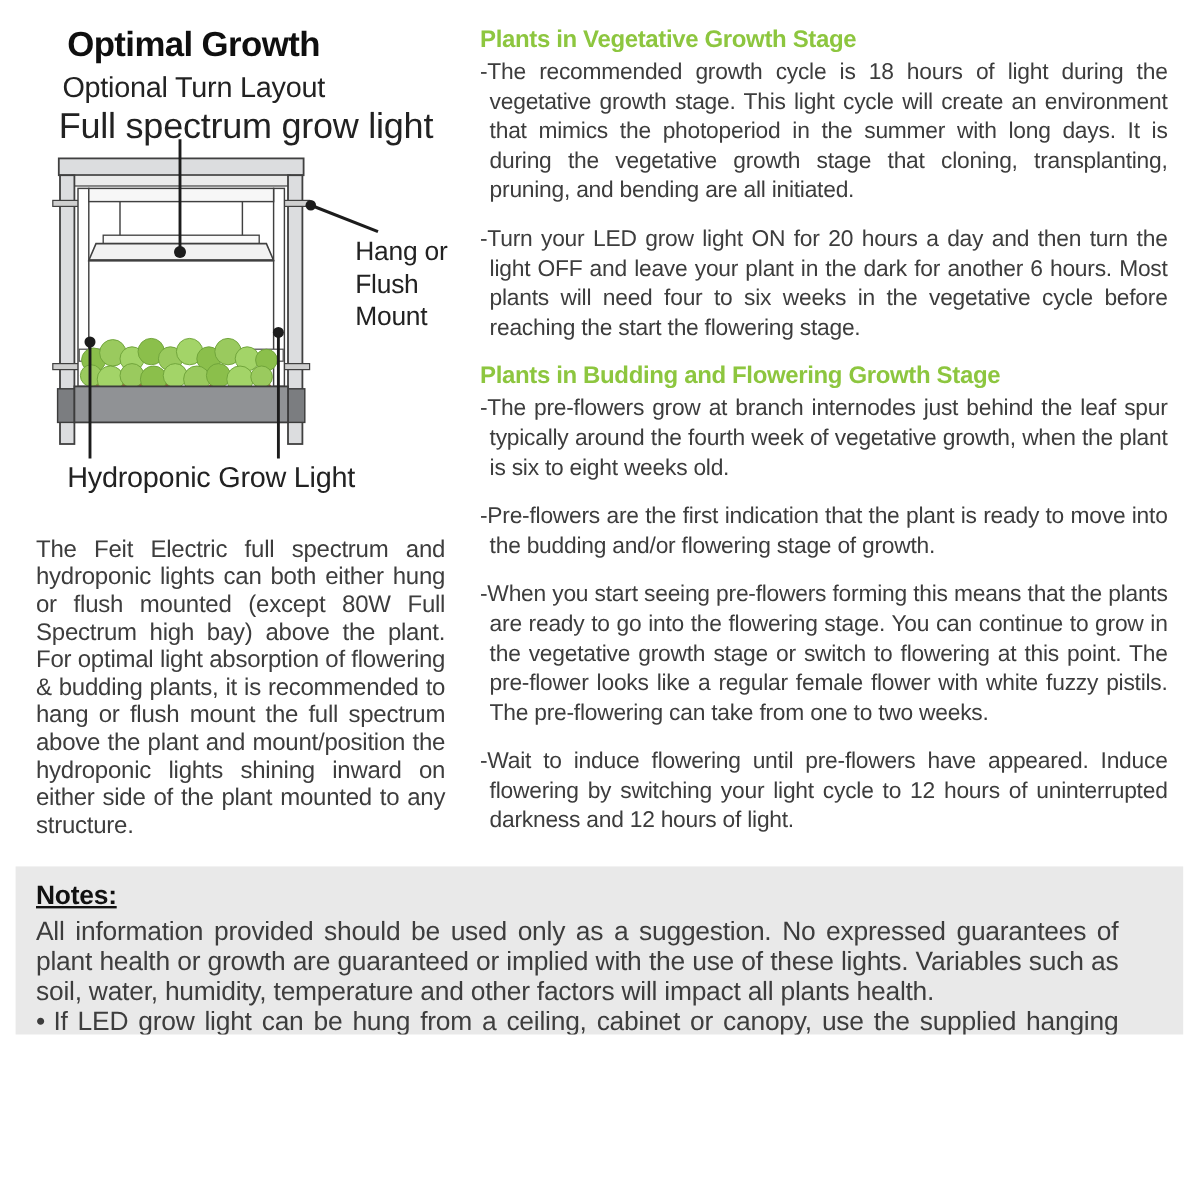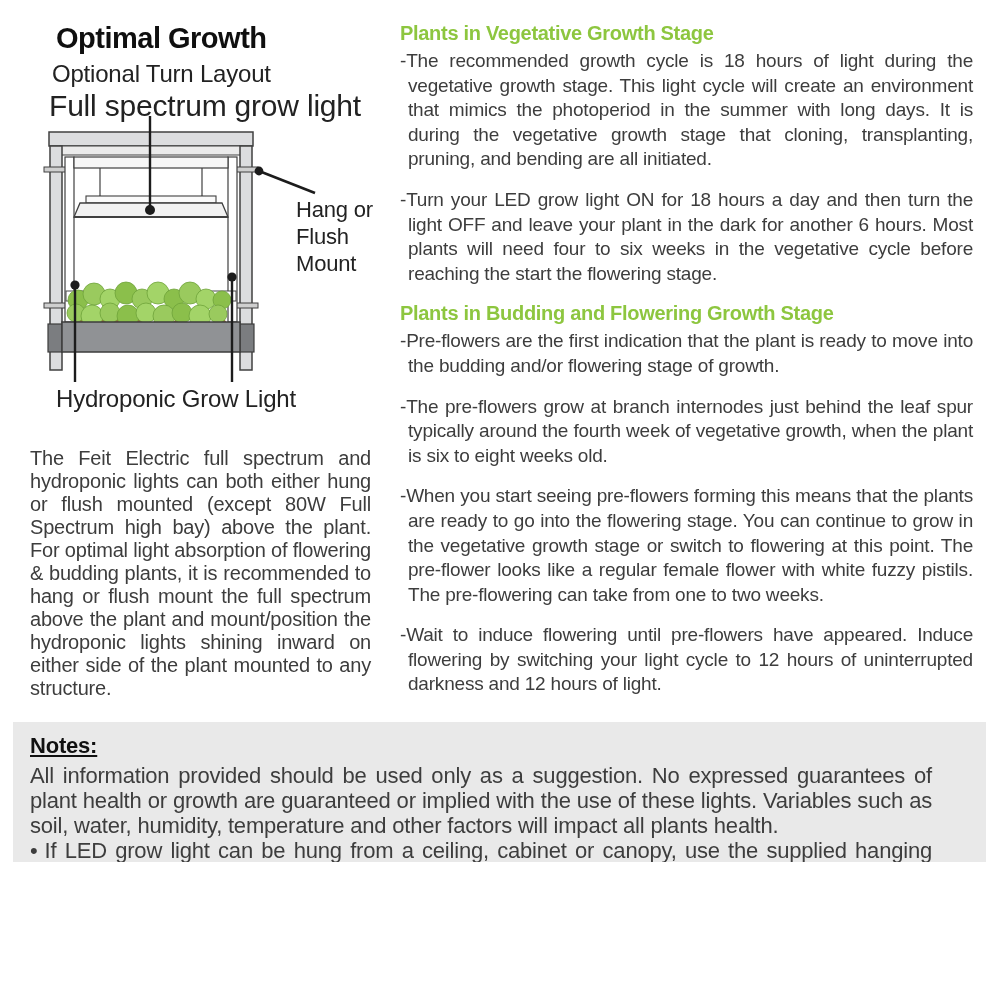--- a/index.html
+++ b/index.html
@@ -127,24 +127,24 @@
   <div class="hang-label">Hang or
 Flush
 Mount</div>
   <div class="hydro-label">Hydroponic Grow Light</div>
 
   <p class="left-para">The Feit Electric full spectrum and hydroponic lights can both either hung or flush mounted (except 80W Full Spectrum high bay) above the plant. For optimal light absorption of flowering &amp; budding plants, it is recommended to hang or flush mount the full spectrum above the plant and mount/position the hydroponic lights shining inward on either side of the plant mounted to any structure.</p>
 
   <div class="right-col">
     <h2>Plants in Vegetative Growth Stage</h2>
     <p>-The recommended growth cycle is 18 hours of light during the vegetative growth stage. This light cycle will create an environment that mimics the photoperiod in the summer with long days. It is during the vegetative growth stage that cloning, transplanting, pruning, and bending are all initiated.</p>
-    <p>-Turn your LED grow light ON for 18 hours a day and then turn the light OFF and leave your plant in the dark for another 6 hours. Most plants will need four to six weeks in the vegetative cycle before reaching the start the flowering stage.</p>
+    <p>-Turn your LED grow light ON for 20 hours a day and then turn the light OFF and leave your plant in the dark for another 6 hours. Most plants will need four to six weeks in the vegetative cycle before reaching the start the flowering stage.</p>
     <h2 class="second">Plants in Budding and Flowering Growth Stage</h2>
+    <p>-The pre-flowers grow at branch internodes just behind the leaf spur typically around the fourth week of vegetative growth, when the plant is six to eight weeks old.</p>
     <p>-Pre-flowers are the first indication that the plant is ready to move into the budding and/or flowering stage of growth.</p>
-    <p>-The pre-flowers grow at branch internodes just behind the leaf spur typically around the fourth week of vegetative growth, when the plant is six to eight weeks old.</p>
     <p>-When you start seeing pre-flowers forming this means that the plants are ready to go into the flowering stage. You can continue to grow in the vegetative growth stage or switch to flowering at this point. The pre-flower looks like a regular female flower with white fuzzy pistils. The pre-flowering can take from one to two weeks.</p>
     <p>-Wait to induce flowering until pre-flowers have appeared. Induce flowering by switching your light cycle to 12 hours of uninterrupted darkness and 12 hours of light.</p>
   </div>
 
   <div class="notes">
     <div class="notes-title">Notes:</div>
     <p>All information provided should be used only as a suggestion. No expressed guarantees of plant health or growth are guaranteed or implied with the use of these lights. Variables such as soil, water, humidity, temperature and other factors will impact all plants health.</p>
     <p><span class="bullet">•</span><span>If LED grow light can be hung from a ceiling, cabinet or canopy, use the supplied hanging assembly or purchase separately a chain to adjust height of LED light to maintain the recommended distances as the plant grows</span></p>
     <p><span class="bullet">•</span><span>For taller plants including tomatoes, mounting one (1) grow light overhead and one (1) grow light as a side light on either side of the plant will provide additional supplemental light supporting fuller plant growth for a bushy plant.</span></p>
   </div>

